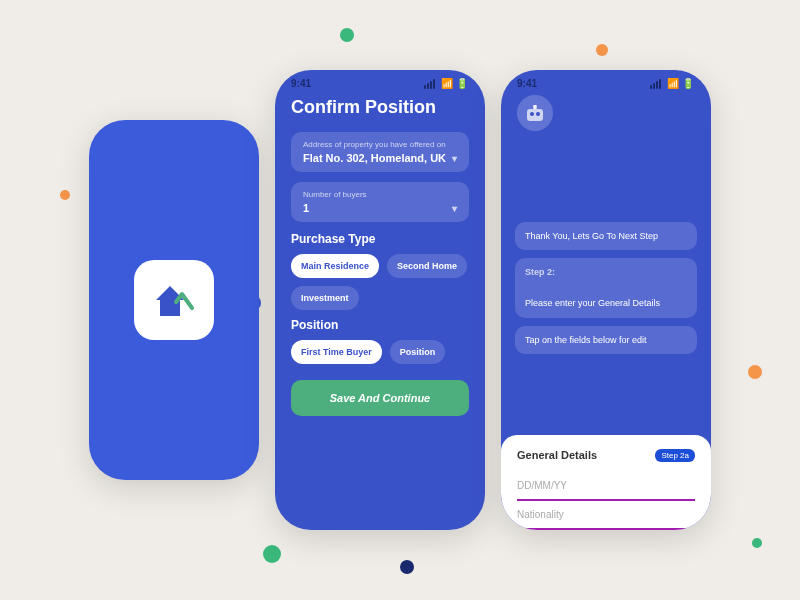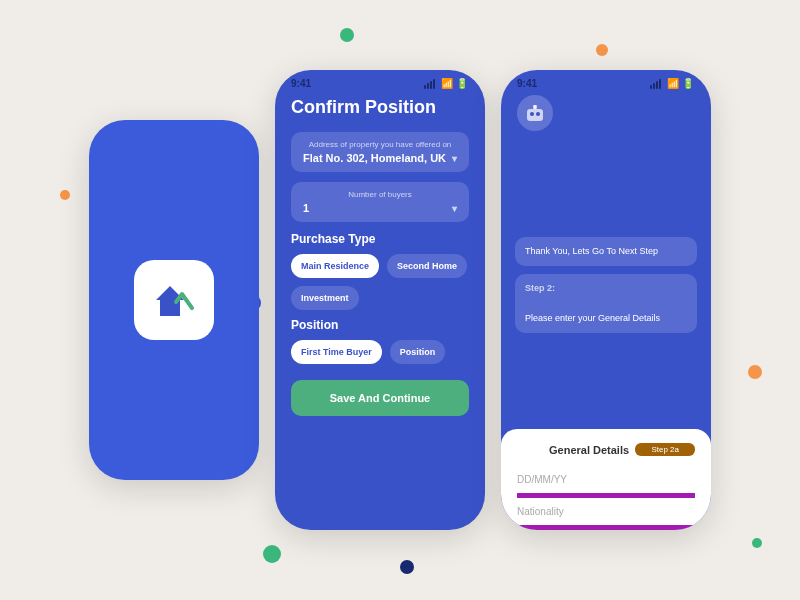--- a/index.html
+++ b/index.html
@@ -88,21 +88,20 @@
       font-size: 18px;
       font-weight: 700;
       margin-bottom: 14px;
     }
 
     .form-group {
       background: rgba(255,255,255,0.15);
       border-radius: 10px;
       padding: 8px 12px;
       margin-bottom: 10px;
-      text-align: center;
     }
 
     .form-label {
       color: rgba(255,255,255,0.7);
       font-size: 8px;
       margin-bottom: 3px;
     }
 
     .form-value {
       color: white;
@@ -168,20 +167,21 @@
       background: #4caf7d;
       color: white;
       border: none;
       border-radius: 10px;
       padding: 12px;
       width: 100%;
       font-size: 11px;
       font-weight: 700;
       cursor: pointer;
       margin-top: 8px;
+      font-style: italic;
     }
 
     
     .phone-chat {
       width: 210px;
       height: 460px;
       background: #3a52c8;
       display: flex;
       flex-direction: column;
     }
@@ -237,41 +237,40 @@
     .general-details-card {
       background: white;
       border-radius: 16px 16px 0 0;
       padding: 14px 16px 0;
       margin-top: auto;
     }
 
     .gd-header {
       display: flex;
       justify-content: space-between;
-      align-items: center;
+      align-items: flex-start;
       margin-bottom: 10px;
-      margin-left: 32px;
     }
 
     .gd-title {
       color: #333;
       font-size: 11px;
       font-weight: 700;
     }
 
     .gd-step-badge {
-      background: #a16207;
+      background: #1d4ed8;
       color: white;
       border-radius: 6px;
-      padding: 2px 16px;
+      padding: 2px 6px;
       font-size: 8px;
     }
 
     .gd-field {
-      border-bottom: 5px solid #a21caf;
+      border-bottom: 2px solid #a21caf;
       padding: 8px 0;
       color: #aaa;
       font-size: 10px;
     }
 
     .gd-fill-btn {
       background: #4caf7d;
       color: white;
       border: none;
       border-radius: 0 0 8px 8px;
@@ -417,20 +416,23 @@
     </div>
 
     <div class="chat-messages">
       <div class="chat-bubble">
         <span>Thank You, Lets Go To Next Step</span>
       </div>
       <div class="chat-bubble">
         <strong>Step 2:</strong>
         <span>Please enter your General Details</span>
       </div>
+      <div class="chat-bubble">
+        <span>Tap on the fields below for edit</span>
+      </div>
     </div>
 
     <div class="general-details-card">
       <div class="gd-header">
         <span class="gd-title">General Details</span>
         <span class="gd-step-badge">Step 2a</span>
       </div>
       <div class="gd-field">DD/MM/YY</div>
       <div class="gd-field">Nationality</div>
     </div>

